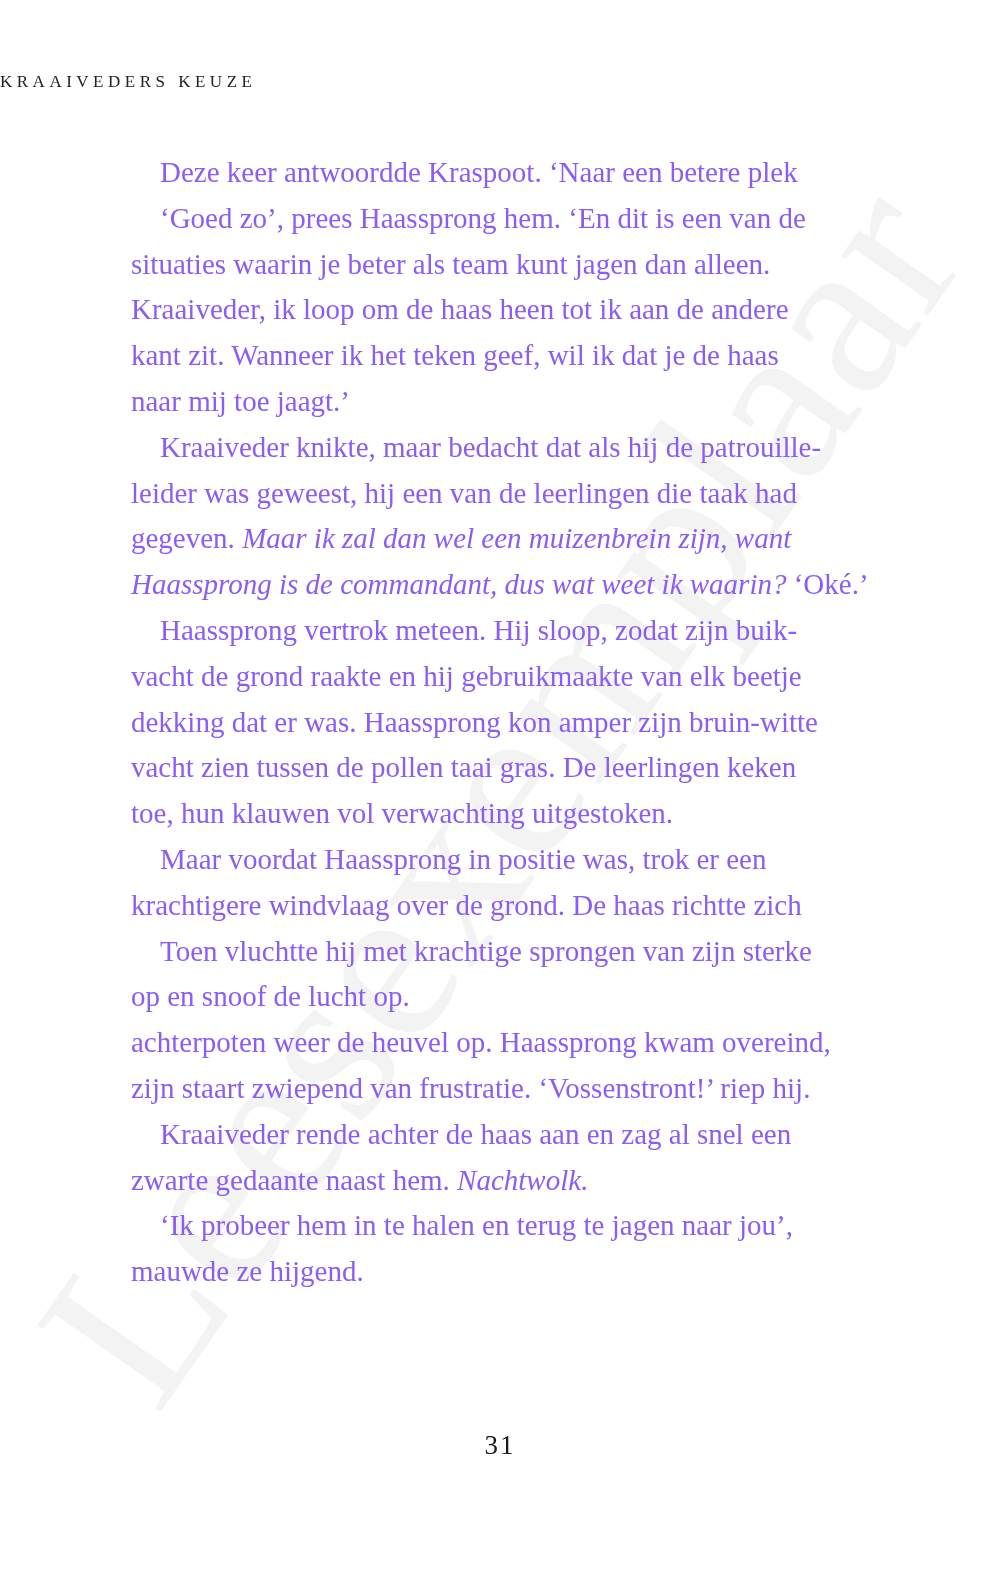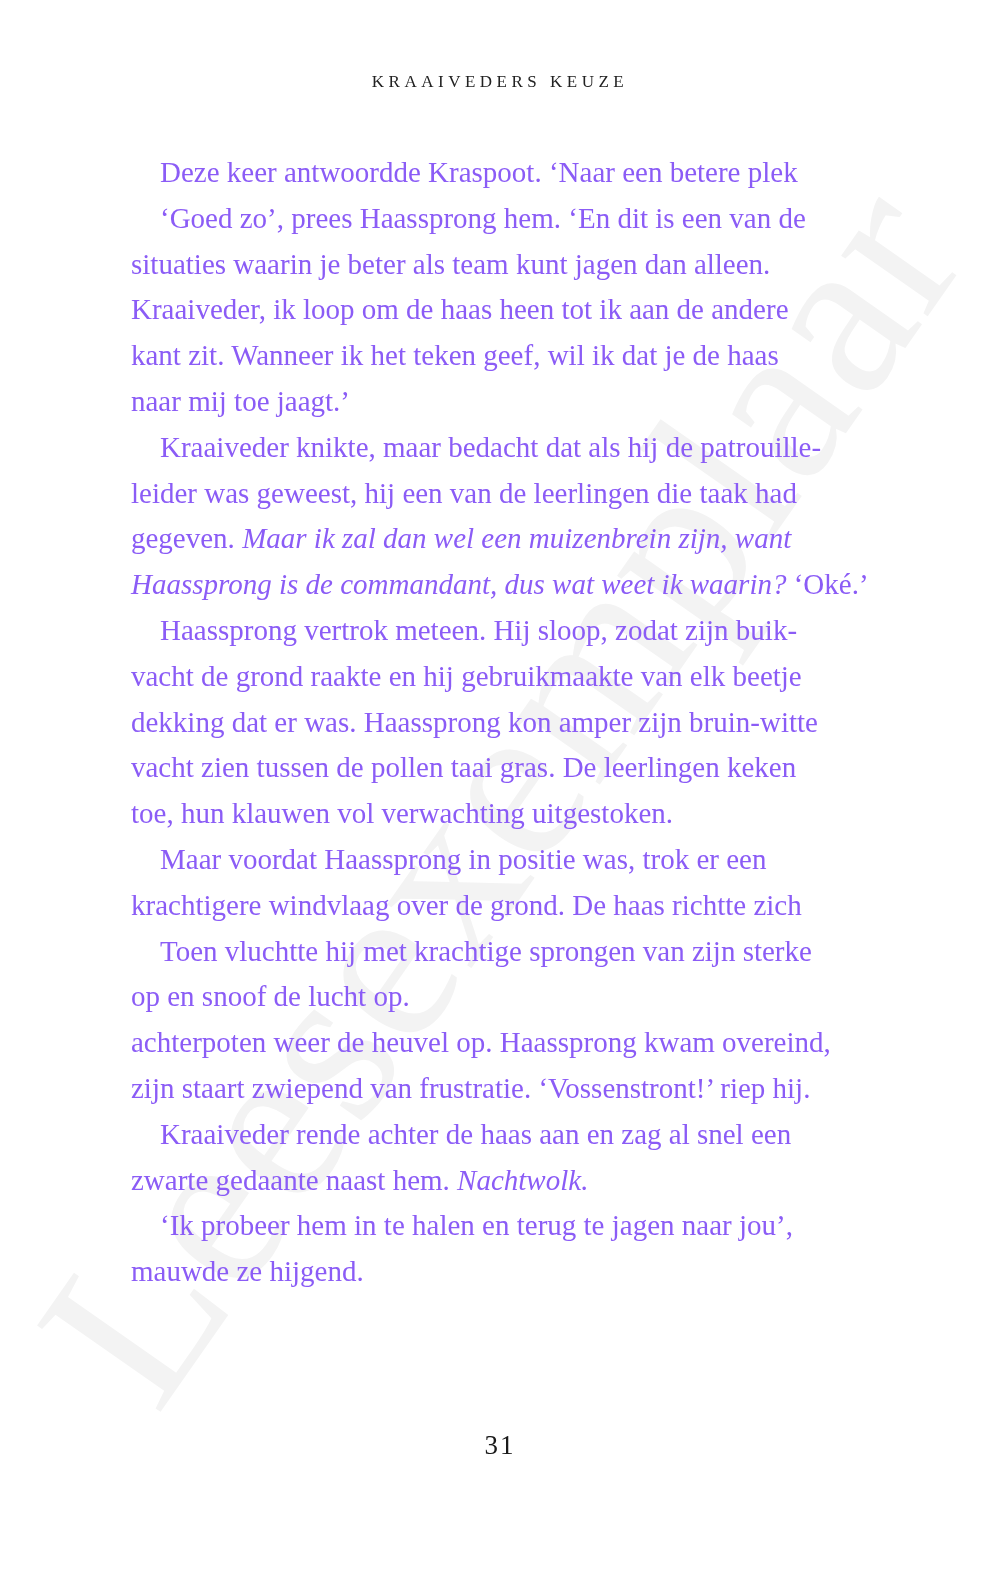--- a/index.html
+++ b/index.html
@@ -13,21 +13,21 @@
       font-size: 230px;
       color: #f3f3f3;
       white-space: nowrap;
       letter-spacing: 2px;
       z-index: 0;
       user-select: none;
     }
     .running-head {
       position: absolute;
       top: 72px; left: 0; width: 1000px;
-      text-align: center;
+      text-align: left;
       font-family: "Liberation Serif", serif;
       font-size: 17px;
       letter-spacing: 4.5px;
       color: #222;
       z-index: 1;
     }
     .body-text {
       position: absolute;
       top: 150px; left: 131px; width: 740px;
       font-family: "Liberation Serif", serif;

